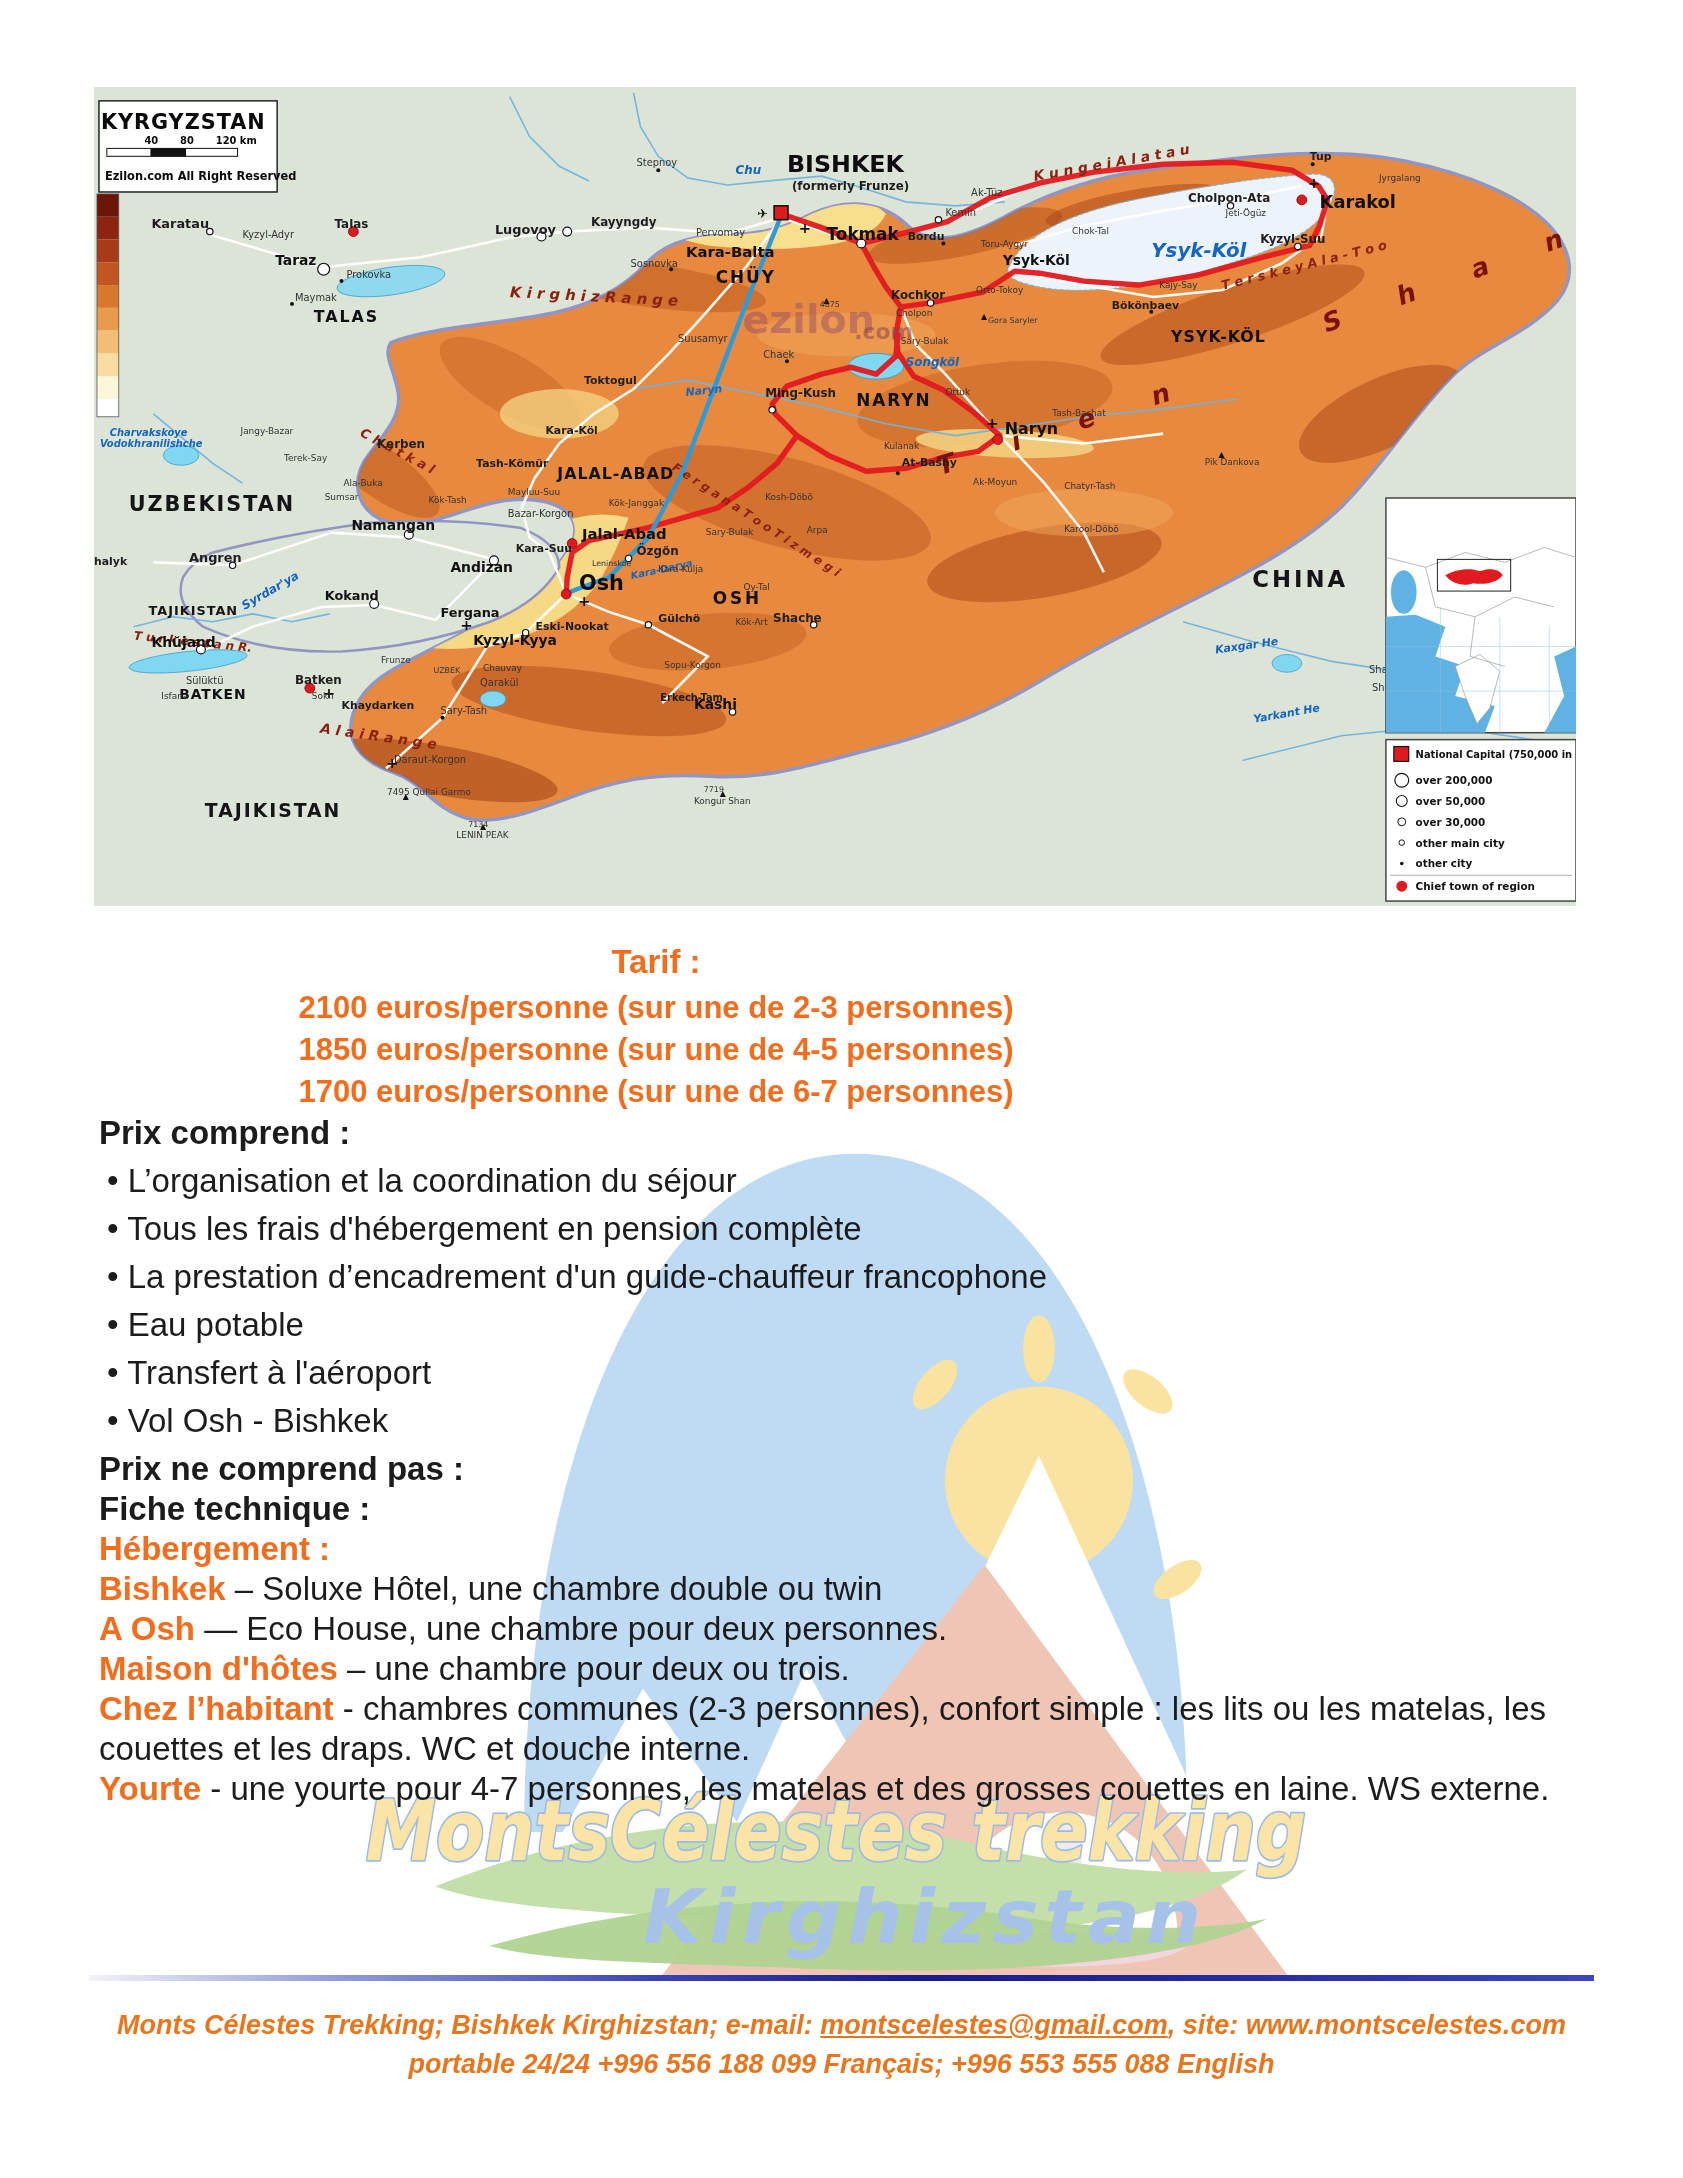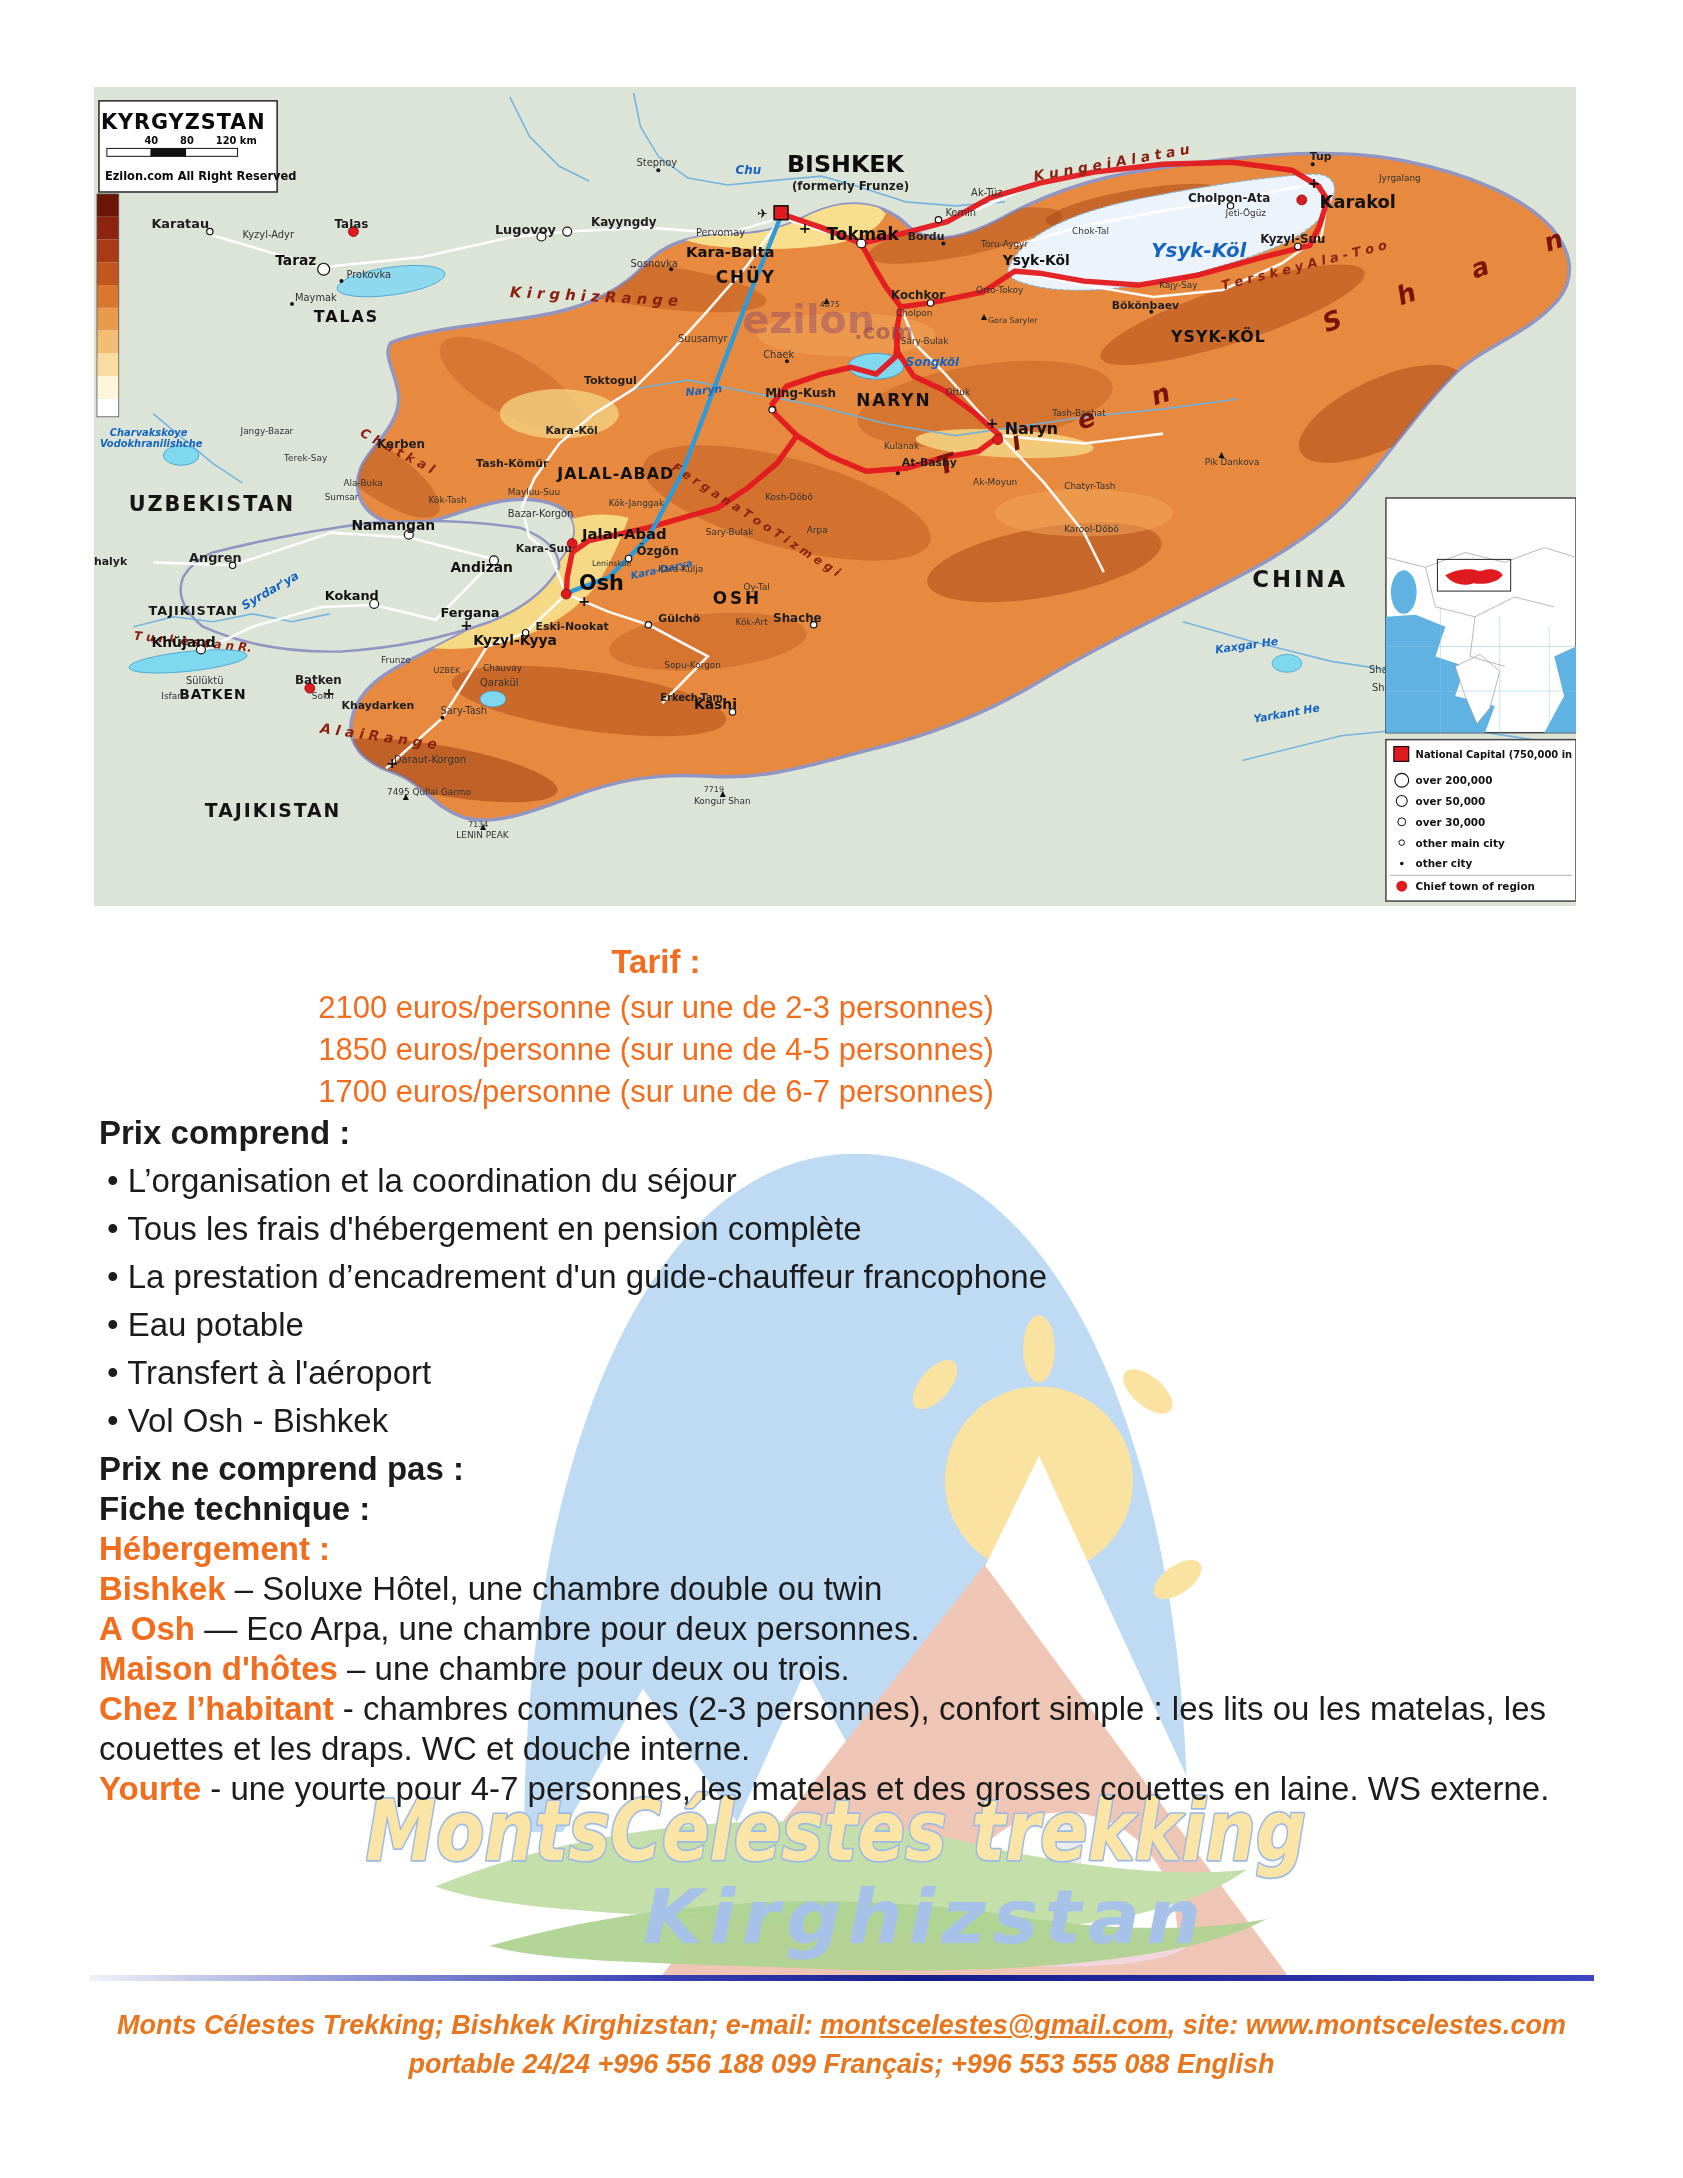--- a/index.html
+++ b/index.html
@@ -22,21 +22,21 @@
   .wm{fill:#a05562;opacity:.55;font-weight:800;}
   .wm2{fill:#8c4450;opacity:.55;font-weight:800;}
   .boxtitle{fill:#0a0a0a;font-weight:800;letter-spacing:1px;}
   .boxsmall{fill:#0a0a0a;font-weight:700;}
   .legtext{fill:#111;font-weight:600;}
   
   .logo{position:absolute;left:341px;top:1139px;width:990px;height:842px;z-index:1;}
   
   .tarif{position:absolute;left:0;top:943px;width:1228px;text-align:center;z-index:3;padding-left:42px;}
   .tarif .t-title{font-size:33px;font-weight:700;color:#f26d1d;margin:0 0 6px 0;}
-  .tarif .t-line{font-size:31px;font-weight:400;color:#f26d1d;line-height:42px;}
+  .tarif .t-line{font-size:31px;font-weight:700;color:#f26d1d;line-height:42px;}
   .content{position:absolute;left:99px;top:1113px;width:1490px;z-index:3;
            font-size:33px;line-height:40px;}
   .content p{margin:0;}
   .h{font-weight:700;}
   .orange{color:#f26d1d;}
   .blist{list-style:none;margin:0;padding:0;}
   .blist li{margin:8px;padding:0;}
   .blist li::before{content:"\2022  ";}
   .lbl{font-weight:700;color:#f26d1d;}
   
@@ -431,21 +431,21 @@
       <li>Tous les frais d'hébergement en pension complète</li>
       <li>La prestation d’encadrement d'un guide-chauffeur francophone</li>
       <li>Eau potable</li>
       <li>Transfert à l'aéroport</li>
       <li>Vol Osh  - Bishkek</li>
     </ul>
     <p class="h">Prix ne comprend pas :</p>
     <p class="h">Fiche technique :</p>
     <p class="h orange">Hébergement :</p>
     <p><span class="lbl">Bishkek</span> <span>–</span> <span>Soluxe Hôtel, une chambre double ou twin</span></p>
-    <p><span class="lbl">A Osh</span> <span>—</span> <span>Eco Arpa, une chambre pour deux personnes.</span></p>
+    <p><span class="lbl">A Osh</span> <span>—</span> <span>Eco House, une chambre pour deux personnes.</span></p>
     <p><span class="lbl">Maison d'hôtes</span> <span>–</span> <span>une chambre pour deux ou trois.</span></p>
     <p><span class="lbl">Chez l’habitant</span> <span>-</span> <span>chambres communes (2-3 personnes), confort simple : les lits ou les matelas, les couettes et les draps. WC et douche interne.</span></p>
     <p><span class="lbl">Yourte</span> <span>-</span> <span>une yourte pour 4-7 personnes, les matelas et des grosses couettes en laine. WS externe.</span></p>
   </div>
 
   <div class="divider"></div>
   <footer class="footer">
     <div><span>Monts Célestes Trekking; Bishkek Kirghizstan; e-mail: </span><a href="#">montscelestes@gmail.com</a><span>, site: </span><span>www.montscelestes.com</span></div>
     <div>portable 24/24  +996 556 188 099 Français; +996 553 555 088 English</div>
   </footer>

